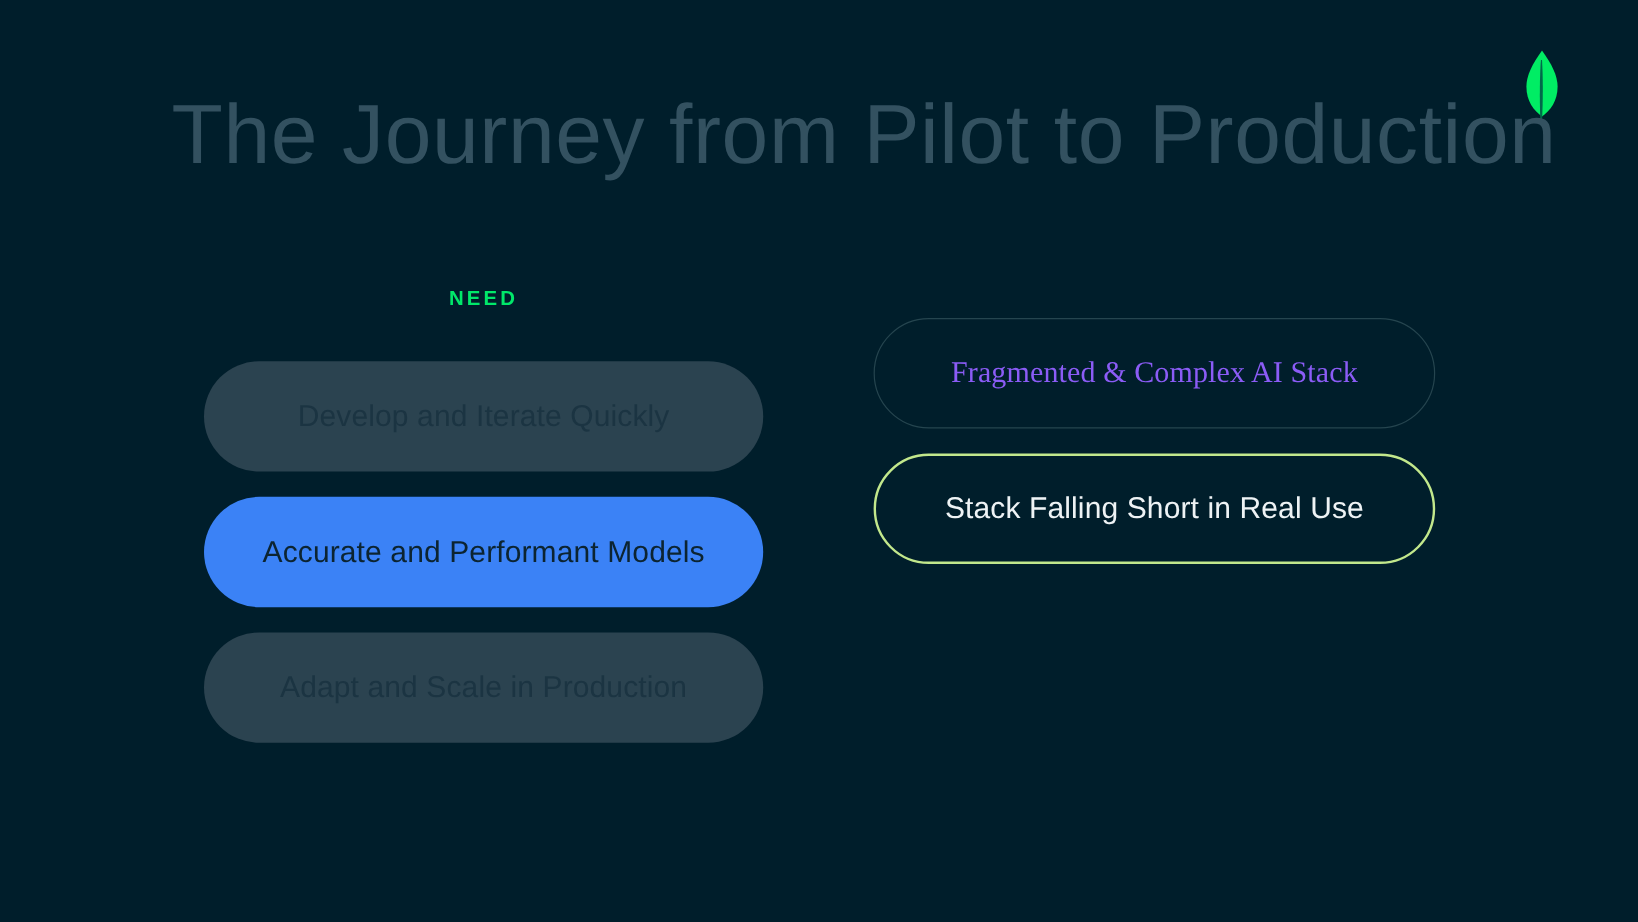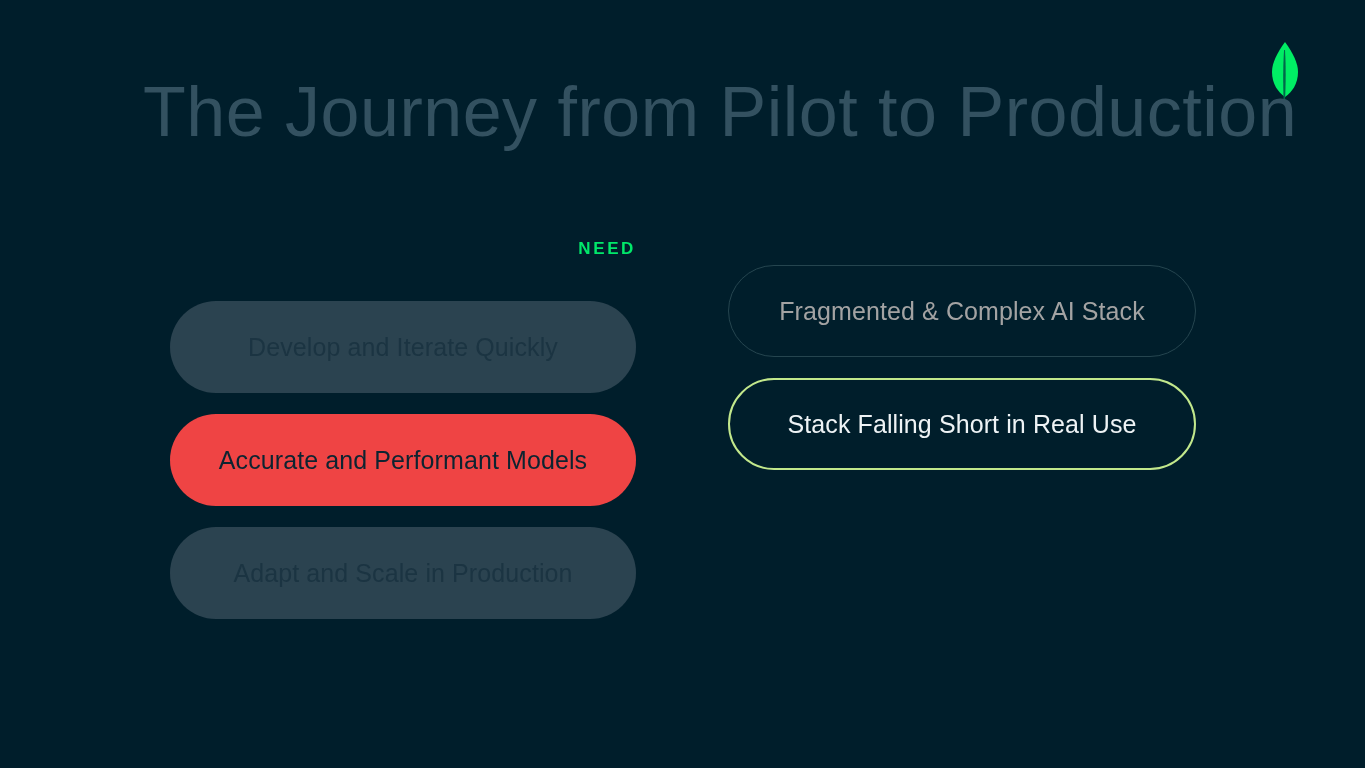--- a/index.html
+++ b/index.html
@@ -56,21 +56,21 @@
     top: 0;
   }
   .column.need      { left: 170px; width: 466px; }
   .column.challenge { left: 728px; width: 468px; }
 
   .col-header {
     font-size: 17px;
     font-weight: 700;
     letter-spacing: 2.6px;
     color: #00e86a;
-    text-align: right;
+    text-align: center;
     height: 36px;
     line-height: 22px;
   }
 
   .pill-stack {
     margin-top: 27px;
     display: flex;
     flex-direction: column;
     gap: 21px;
   }
@@ -89,30 +89,31 @@
     padding: 0 22px;
   }
 
   
   .pill.need-idle {
     background: #2b4350;
     color: #1b3442;
     border: 0;
   }
   .pill.need-active {
-    background: #ef4444;
+    background: #3b82f6;
     color: #0c2431;
     border: 0;
   }
 
   
   .pill.chal-idle {
     background: transparent;
     border: 1.6px solid #25454f;
-    color: #a3a3a3;
+    color: #8b5cf6;
+    font-family: Liberation Serif, serif;
   }
   .pill.chal-active {
     background: transparent;
     border: 2px solid #c2e88c;
     color: #eef3f5;
   }
 </style>
 </head>
 <body>
 

